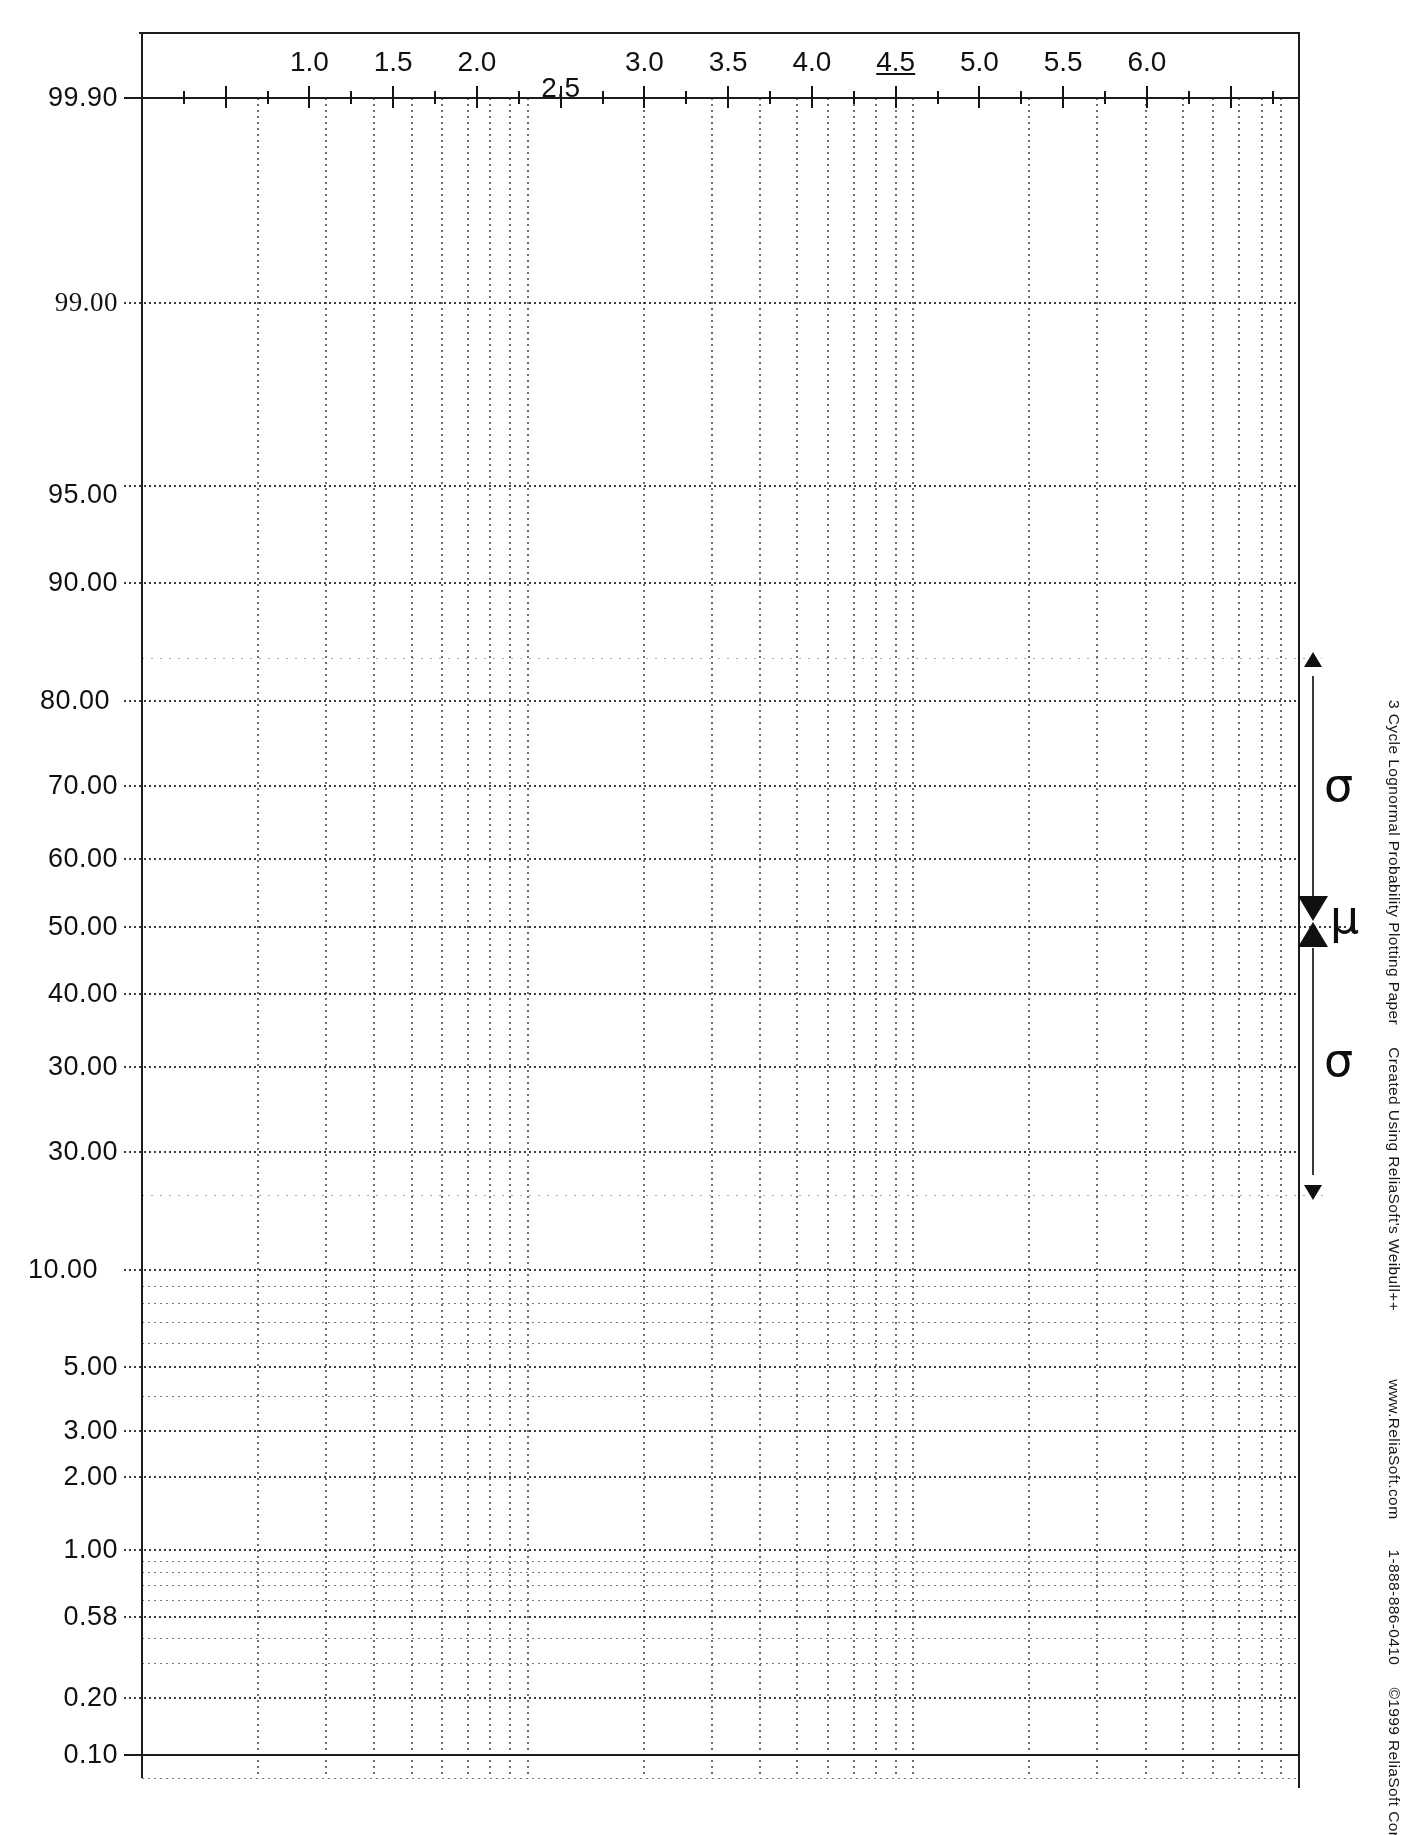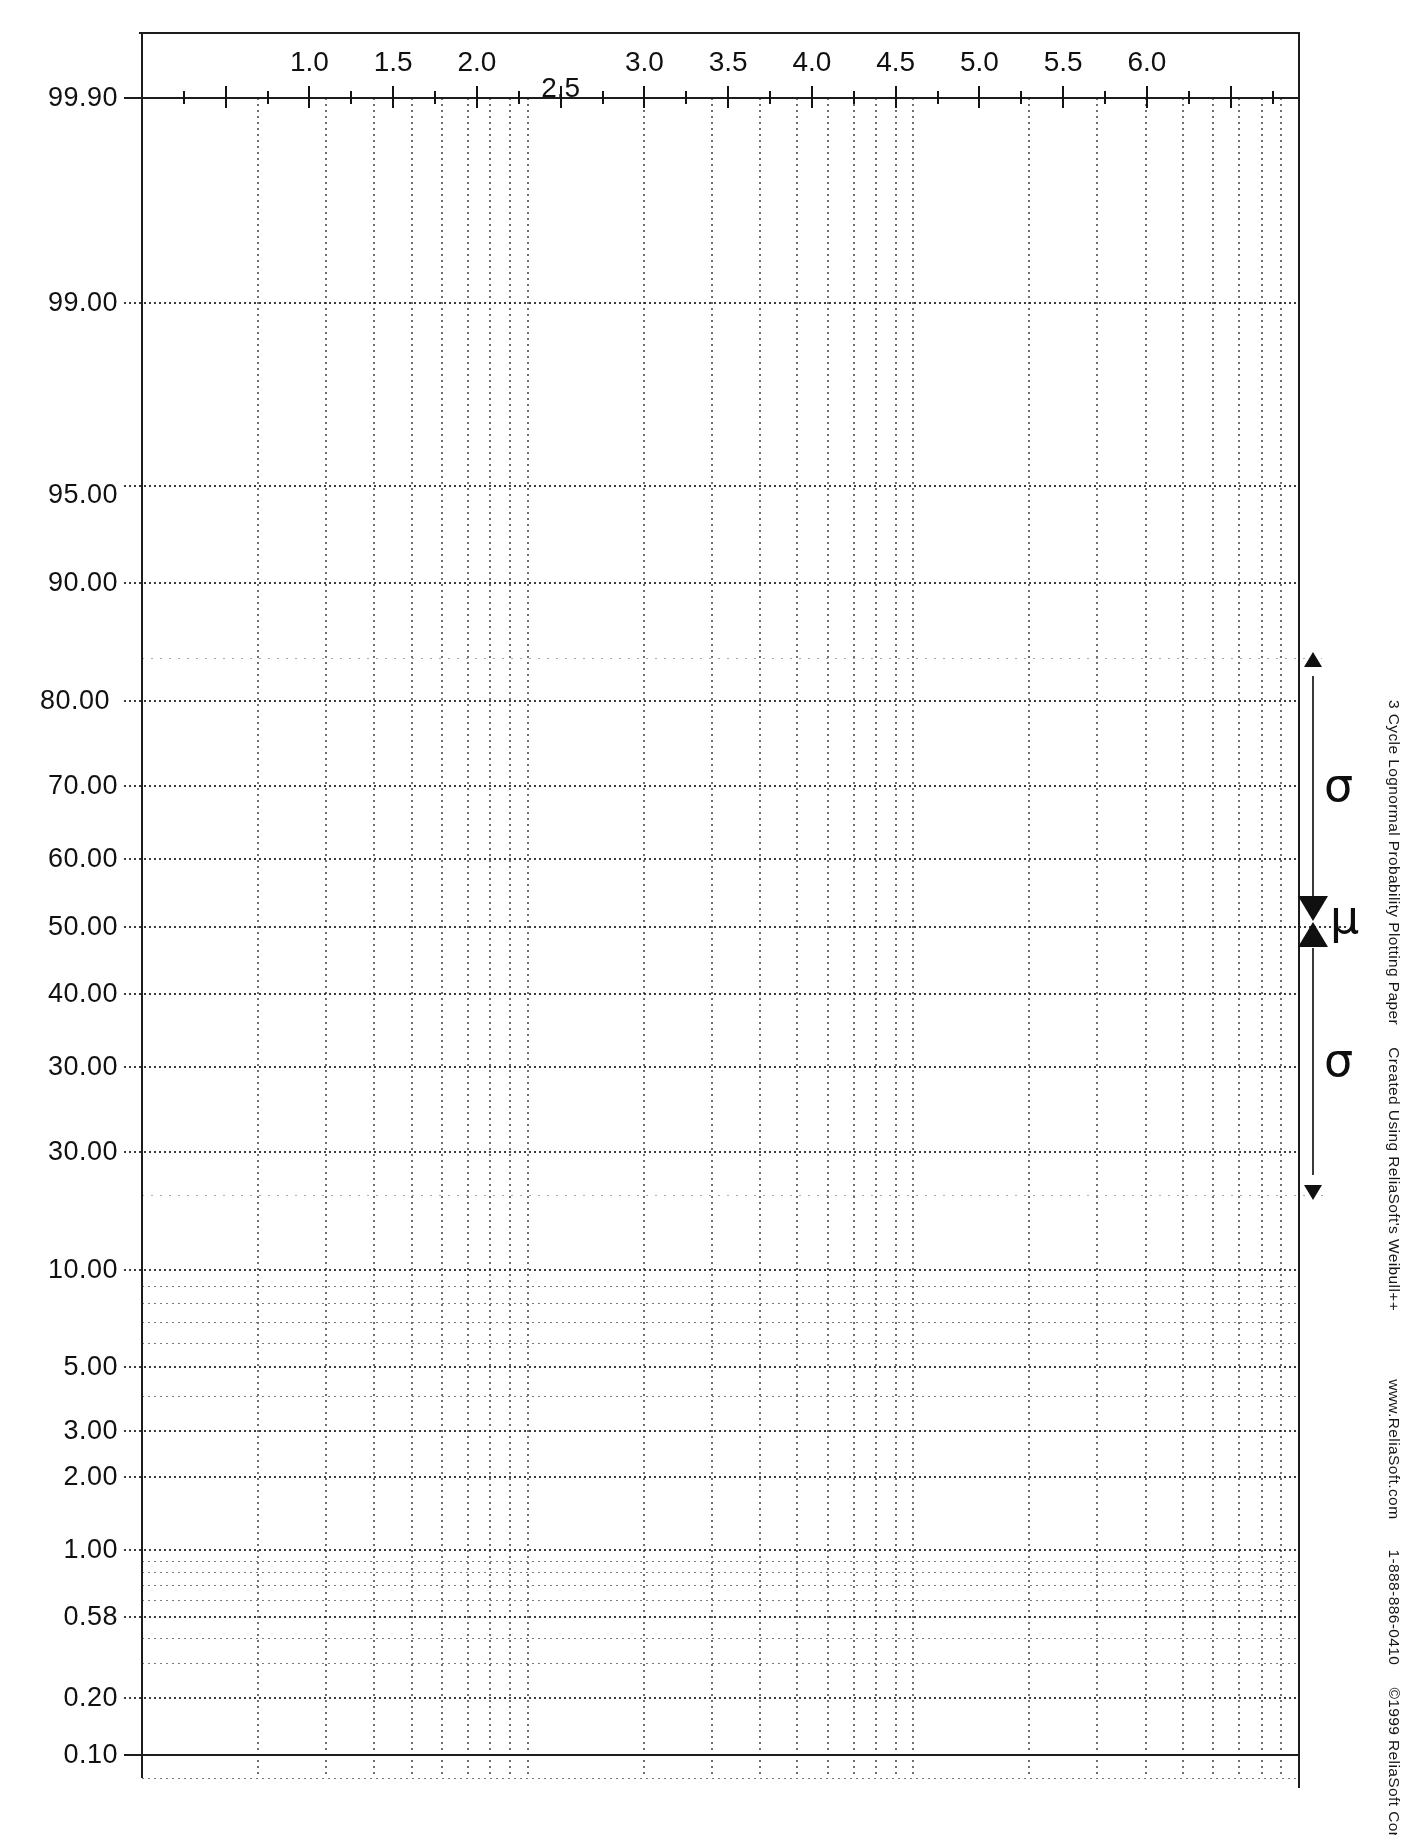--- a/index.html
+++ b/index.html
@@ -144,48 +144,48 @@
       <div class="tri" style="left: 1304px; top: 652.405px; border-left: 9px solid transparent; border-right: 9px solid transparent; border-bottom: 15.3px solid rgb(16, 16, 16);"></div>
       <div class="arrowline" style="left: 1312px; top: 676.405px; width: 1.5px; height: 224.095px; background: rgb(58, 58, 58);"></div>
       <div class="tri" style="left: 1298px; top: 895.5px; border-left: 15px solid transparent; border-right: 15px solid transparent; border-top: 25.5px solid rgb(16, 16, 16);"></div>
       <div class="tri" style="left: 1298px; top: 921.5px; border-left: 15px solid transparent; border-right: 15px solid transparent; border-bottom: 25.5px solid rgb(16, 16, 16);"></div>
       <div class="arrowline" style="left: 1312px; top: 947.5px; width: 1.5px; height: 227.095px; background: rgb(58, 58, 58);"></div>
       <div class="tri" style="left: 1304px; top: 1184.59px; border-left: 9px solid transparent; border-right: 9px solid transparent; border-top: 15.3px solid rgb(16, 16, 16);"></div>
     </div>
 
   <div id="ylabels">
       <div class="ylab" style="left: 8px; top: 84.0033px;">99.90</div>
-      <div class="ylab" style="left: 8px; top: 288.806px;">99.00</div>
+      <div class="ylab" style="left: 8px; top: 288.806px; font-family: Liberation Serif, serif;">99.00</div>
       <div class="ylab" style="left: 8px; top: 481px;">95.00</div>
       <div class="ylab" style="left: 8px; top: 568.916px;">90.00</div>
       <div class="ylab" style="left: 0; top: 686.861px;">80.00</div>
       <div class="ylab" style="left: 8px; top: 771.908px;">70.00</div>
       <div class="ylab" style="left: 8px; top: 844.578px;">60.00</div>
       <div class="ylab" style="left: 8px; top: 912.5px;">50.00</div>
       <div class="ylab" style="left: 8px; top: 980.422px;">40.00</div>
       <div class="ylab" style="left: 8px; top: 1053.09px;">30.00</div>
       <div class="ylab" style="left: 8px; top: 1138.14px;">30.00</div>
-      <div class="ylab" style="left: 8px; top: 1256.08px;">10.00</div>
+      <div class="ylab" style="left: 8px; top: 1256.08px; text-align: center;">10.00</div>
       <div class="ylab" style="left: 8px; top: 1353.49px;">5.00</div>
       <div class="ylab" style="left: 8px; top: 1416.74px;">3.00</div>
       <div class="ylab" style="left: 8px; top: 1463.11px;">2.00</div>
       <div class="ylab" style="left: 8px; top: 1536.19px;">1.00</div>
       <div class="ylab" style="left: 8px; top: 1603.08px;">0.58</div>
       <div class="ylab" style="left: 8px; top: 1684.14px;">0.20</div>
       <div class="ylab" style="left: 8px; top: 1741px;">0.10</div>
     </div>
   <div id="xlabels">
       <div class="xlab" style="left: 309.493px; top: 48px;">1.0</div>
       <div class="xlab" style="left: 393.239px; top: 48px;">1.5</div>
       <div class="xlab" style="left: 476.986px; top: 48px;">2.0</div>
       <div class="xlab" style="left: 560.732px; top: 48px; margin-top: 26px;">2.5</div>
       <div class="xlab" style="left: 644.479px; top: 48px;">3.0</div>
       <div class="xlab" style="left: 728.225px; top: 48px;">3.5</div>
       <div class="xlab" style="left: 811.972px; top: 48px;">4.0</div>
-      <div class="xlab" style="left: 895.718px; top: 48px;">4.5</div>
+      <div class="xlab" style="left: 895.718px; top: 48px; text-decoration: underline;">4.5</div>
       <div class="xlab" style="left: 979.465px; top: 48px;">5.0</div>
       <div class="xlab" style="left: 1063.21px; top: 48px;">5.5</div>
       <div class="xlab" style="left: 1146.96px; top: 48px;">6.0</div>
     </div>
 
   <div id="annotation-layer">
     <div class="greek" id="sigma-upper" style="left: 1324px; top: 762.453px;">σ</div>
     <div class="greek" id="mu-label" style="left: 1330px; top: 893.5px;">μ</div>
     <div class="greek" id="sigma-lower" style="left: 1324px; top: 1036.55px;">σ</div>
   </div>

